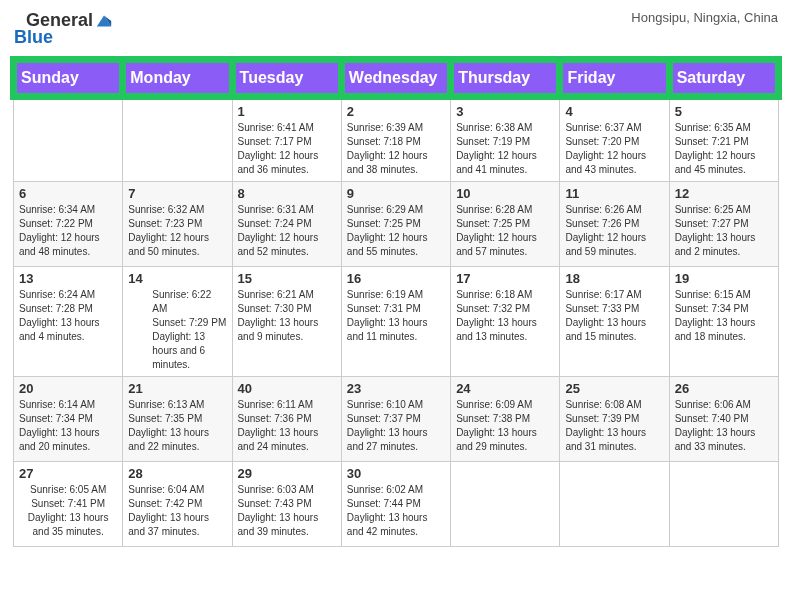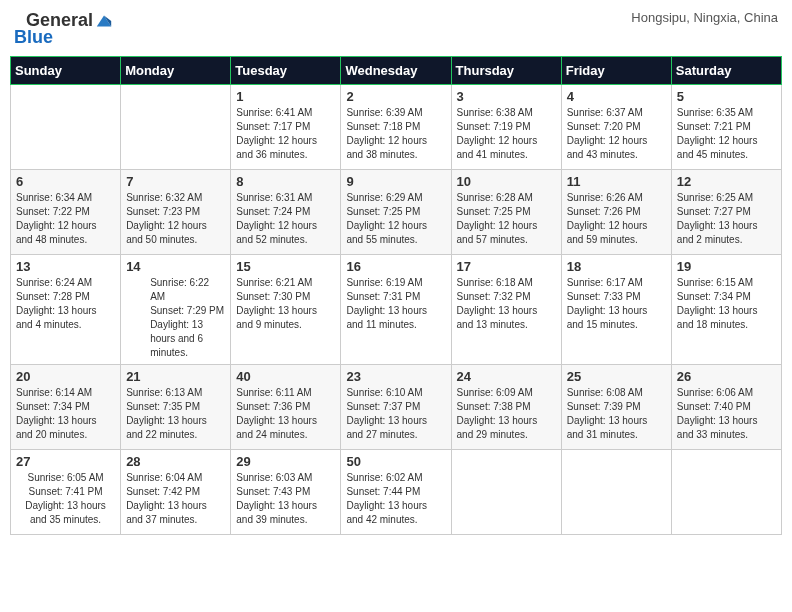--- a/index.html
+++ b/index.html
@@ -53,27 +53,27 @@
     .subtitle {
       font-size: 13px;
       color: #555;
     }
     .calendar {
       width: 100%;
       border-collapse: collapse;
       border: 1px solid #ccc;
     }
     .calendar th {
-      background-color: #0f172a;
+      background-color: #8b5cf6;
       color: #fff;
-      font-size: 13px;
+      font-size: 16px;
       font-weight: bold;
       padding: 6px 4px;
       text-align: left;
-      border: 1px solid #22c55e;
+      border: 7px solid #22c55e;
     }
     .calendar td {
       vertical-align: top;
       padding: 4px 5px;
       border: 1px solid #ccc;
       width: 108px;
       min-height: 80px;
       font-size: 11px;
       color: #333;
       background: #fff;
@@ -310,21 +310,21 @@
 Sunset: 7:42 PM
 Daylight: 13 hours and 37 minutes.</div>
         </td>
         <td>
           <div class="day-num">29</div>
           <div class="day-info" style="white-space: pre-line;">Sunrise: 6:03 AM
 Sunset: 7:43 PM
 Daylight: 13 hours and 39 minutes.</div>
         </td>
         <td>
-          <div class="day-num">50</div>
+          <div class="day-num">30</div>
           <div class="day-info" style="white-space: pre-line;">Sunrise: 6:02 AM
 Sunset: 7:44 PM
 Daylight: 13 hours and 42 minutes.</div>
         </td>
         <td class="empty-cell"></td>
         <td class="empty-cell"></td>
         <td class="empty-cell"></td>
       </tr>
     </tbody>
 </table>

